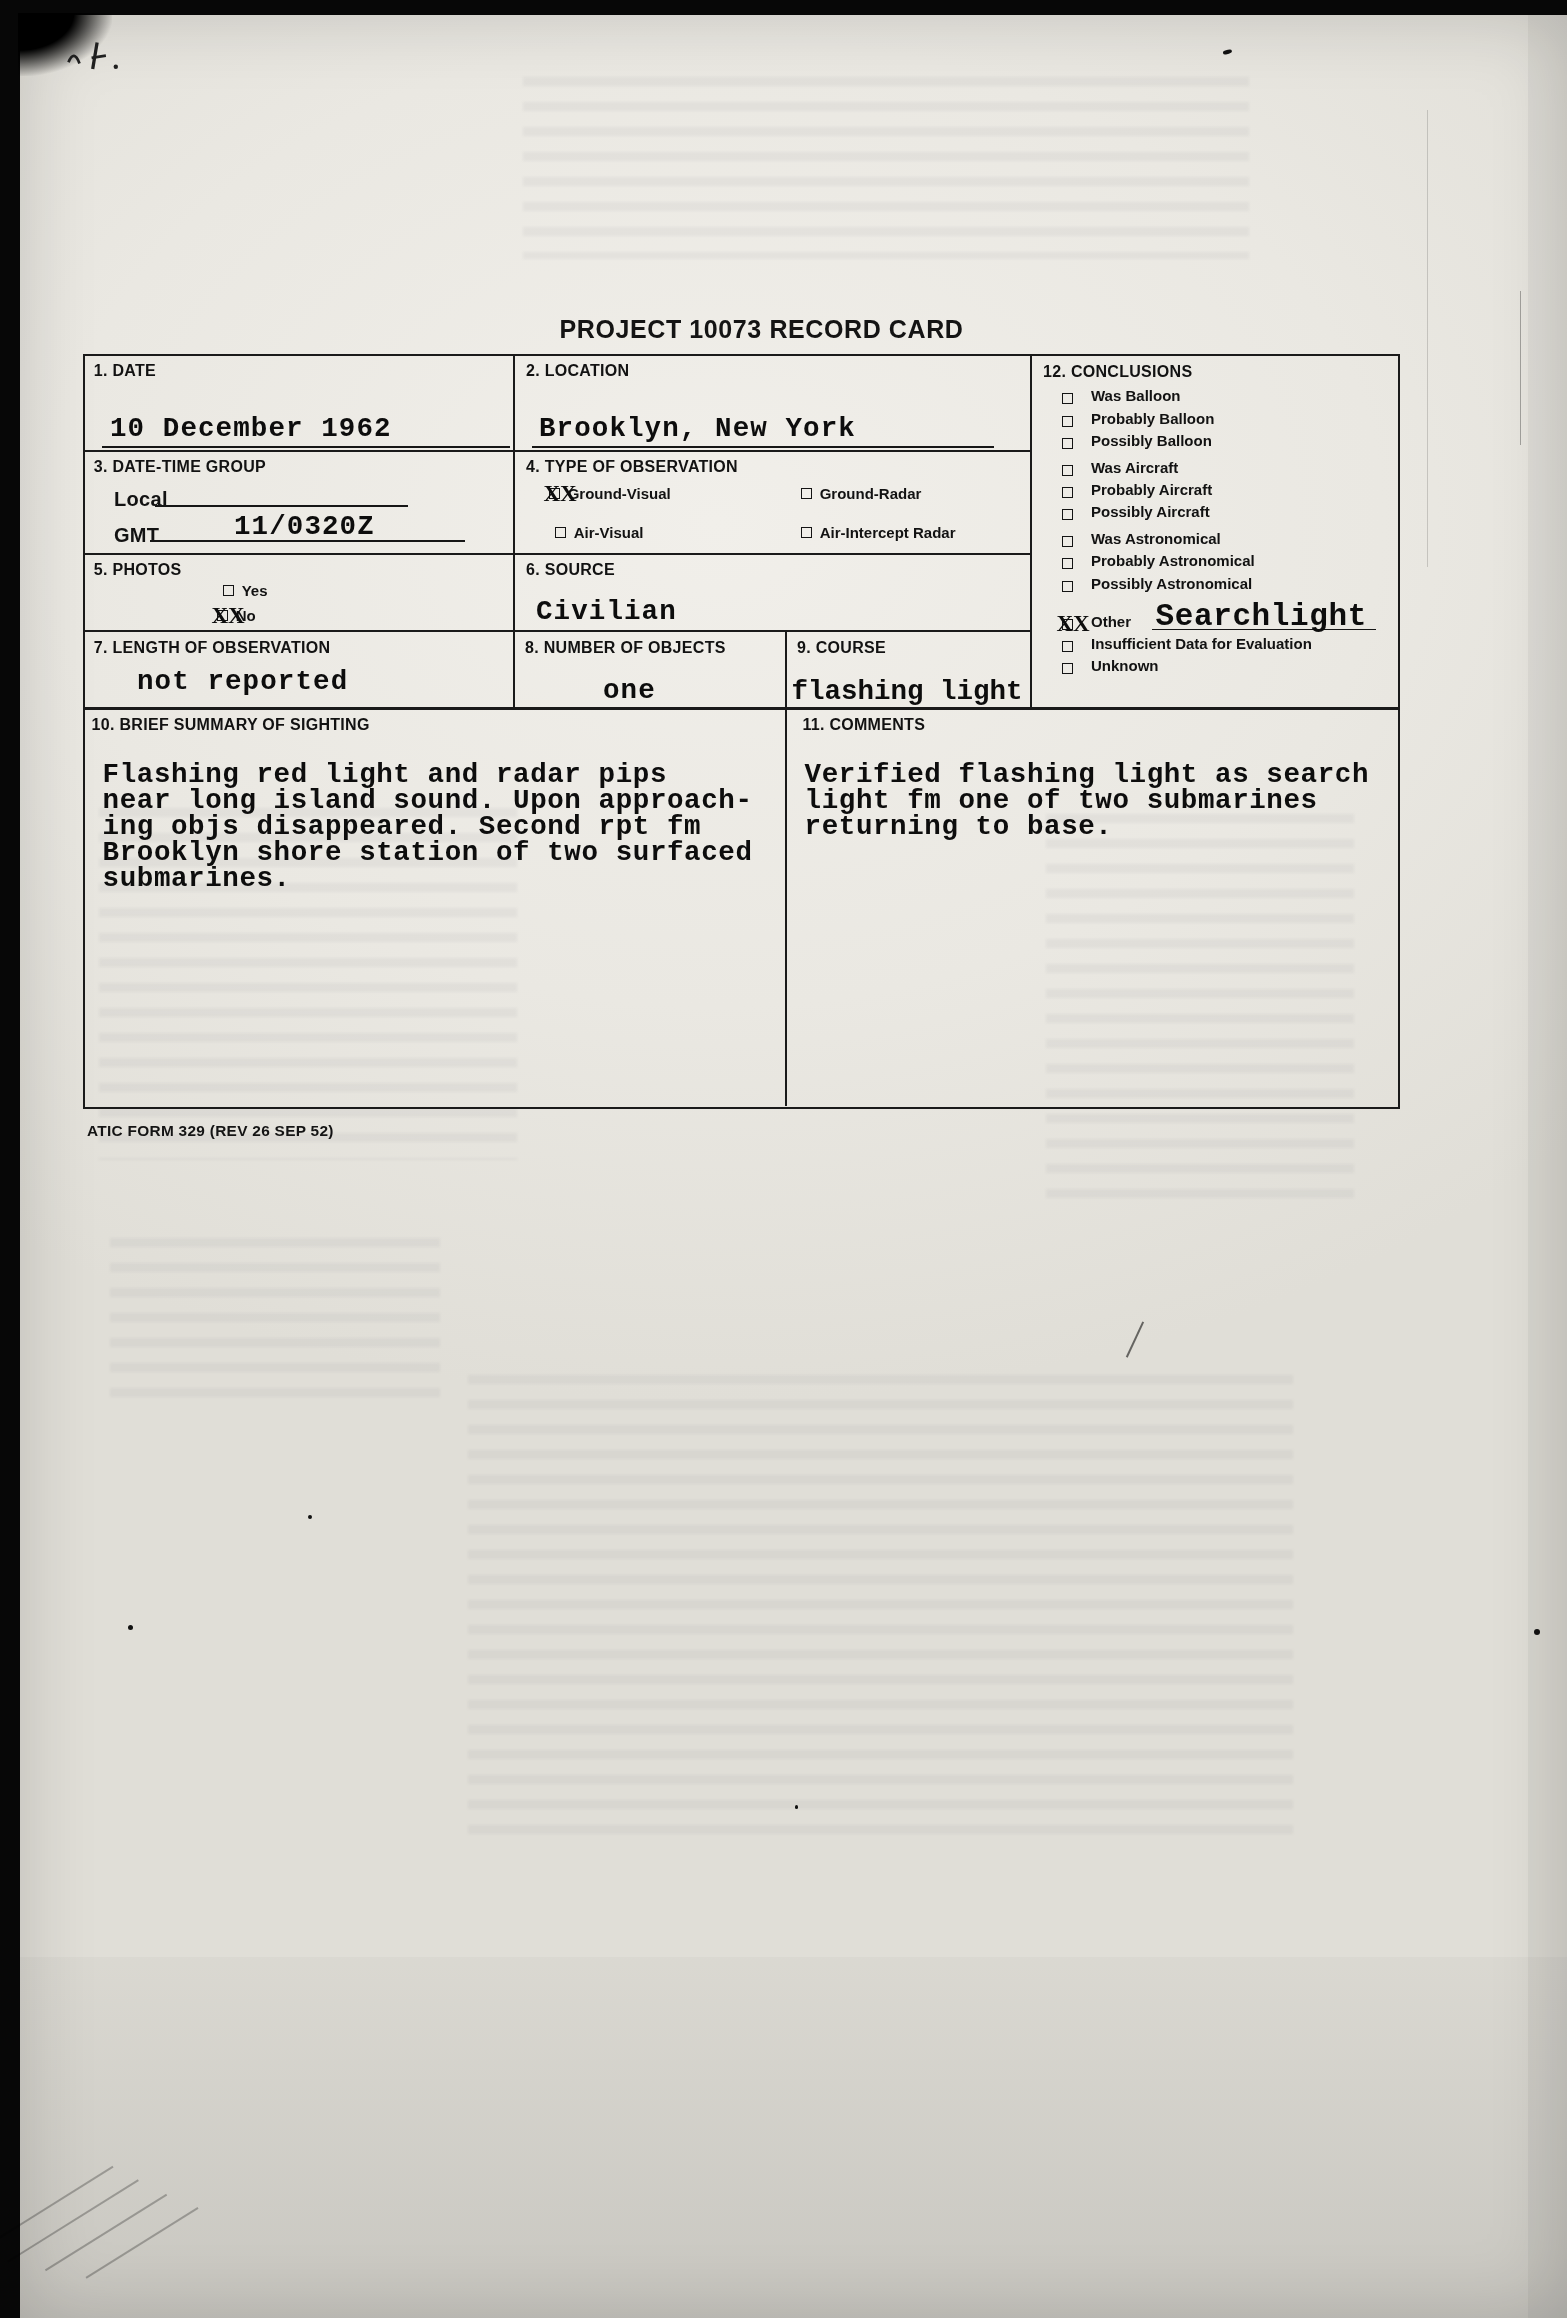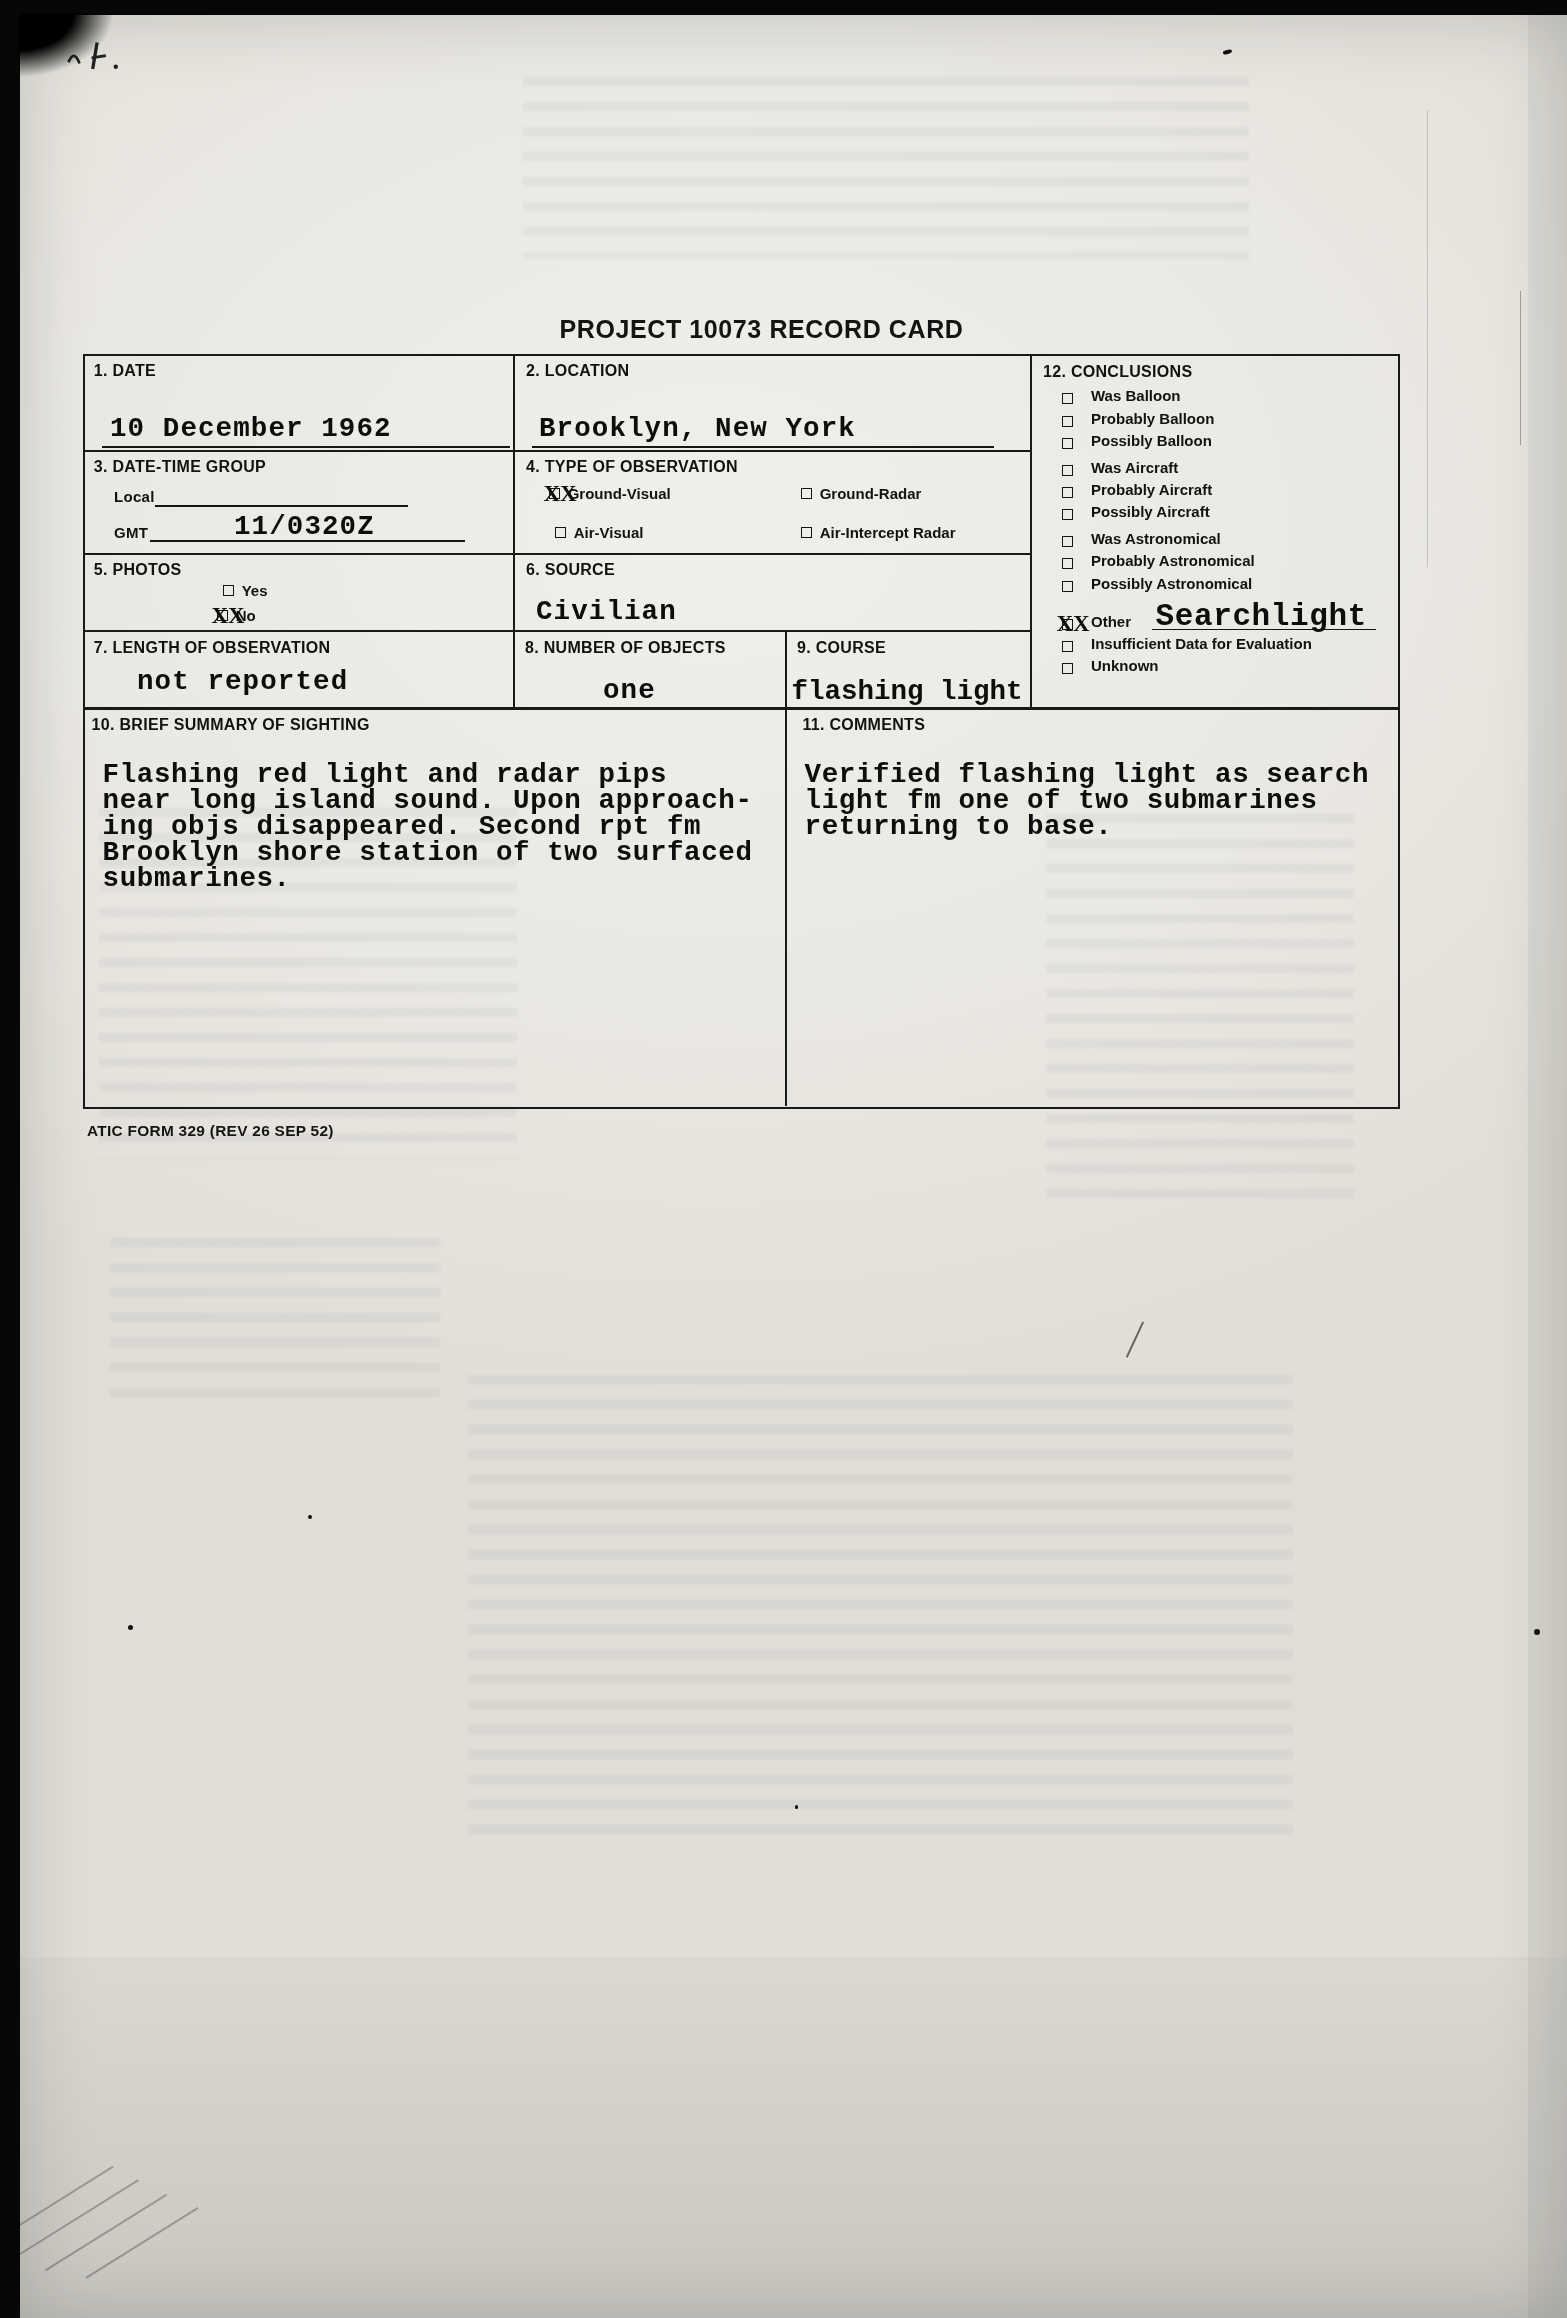--- a/index.html
+++ b/index.html
@@ -43,21 +43,21 @@
   }
 
   #card {
     position:absolute; left:63px; top:339px; width:1317px; height:755px;
     border:2.2px solid #1a1a1a; z-index:2;
   }
   .line { position:absolute; background:#1a1a1a; }
 
   .cell { position:absolute; }
   .lbl { font-weight:bold; font-size:16px; color:#121212; letter-spacing:0.3px; }
-  .lbl-sm { font-weight:bold; font-size:15px; color:#121212; letter-spacing:0.3px; }
+  .lbl-sm { font-weight:bold; font-size:20px; color:#121212; letter-spacing:0.3px; }
   .cbl { font-weight:bold; font-size:15px; color:#121212; }
   .tw { font-family:"Liberation Mono", monospace; font-weight:bold; font-size:27.5px;
         letter-spacing:1.1px; color:#0d0d0d; white-space:nowrap; }
   .twline { font-family:"Liberation Mono", monospace; font-weight:bold; font-size:27.5px;
         letter-spacing:0.6px; line-height:26px; color:#0d0d0d; white-space:nowrap; }
   .uline { position:absolute; height:1.7px; background:#161616; }
   .abs { position:absolute; }
 
   .cb { width:11px; height:11px; border:1.7px solid #141414; display:inline-block; flex:none; background:transparent; }
   .cbwrap { position:relative; width:11px; height:11px; flex:none; }

